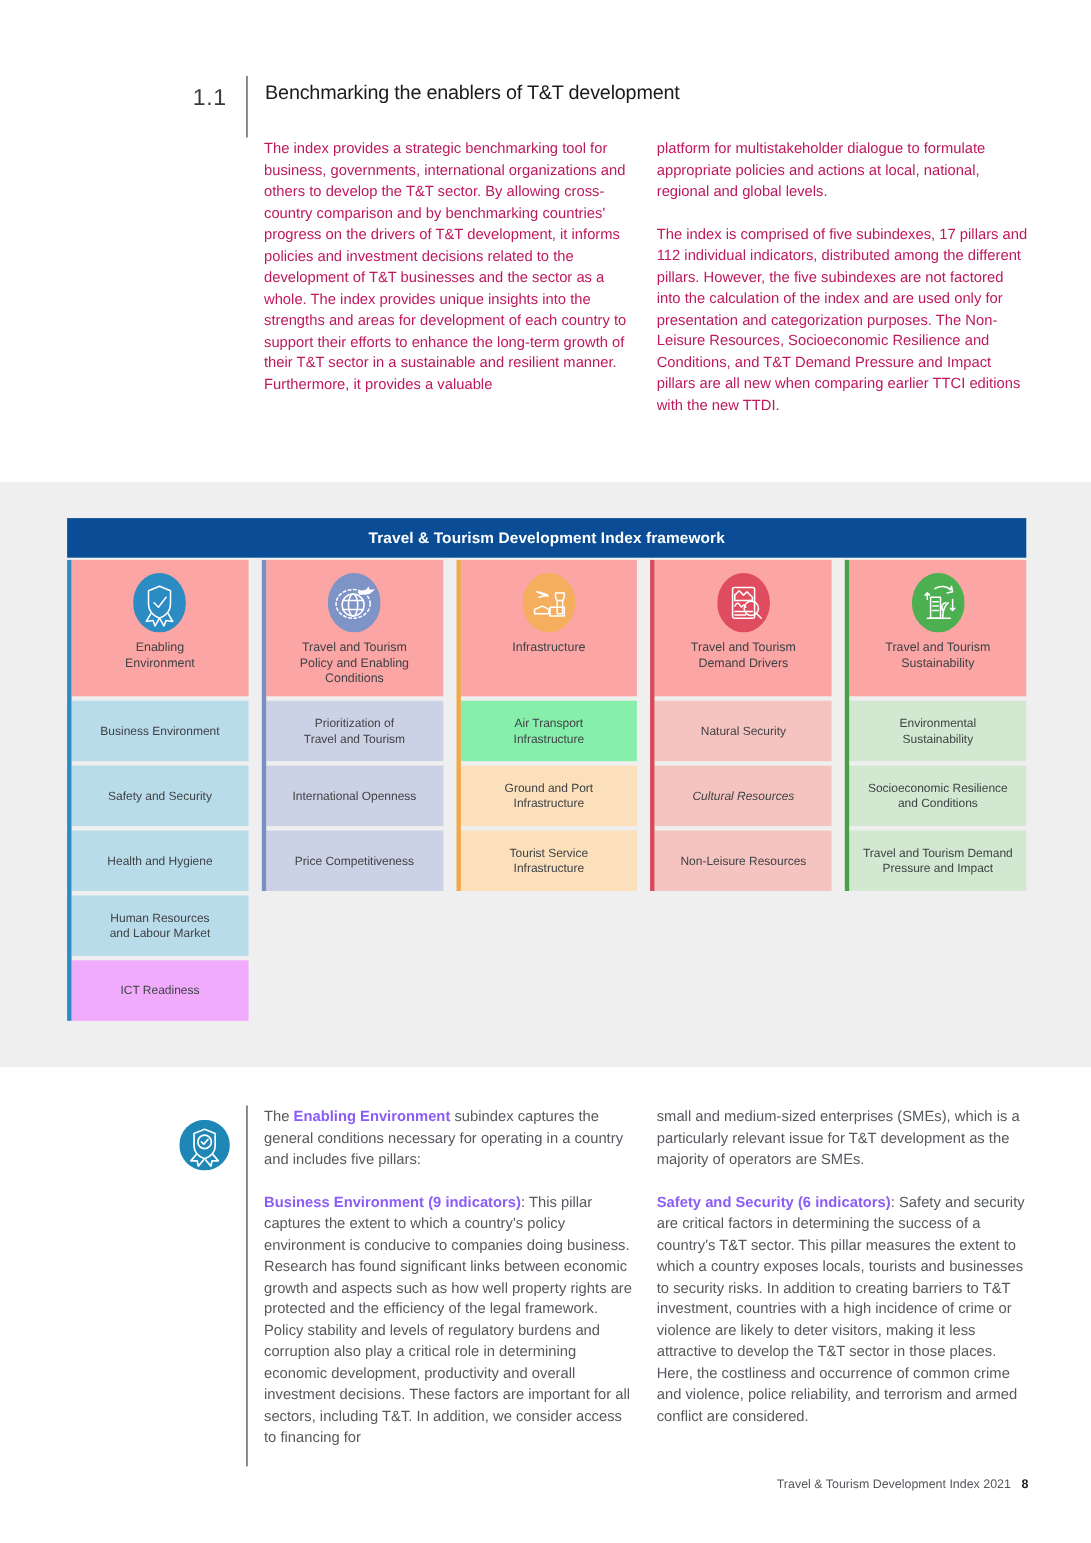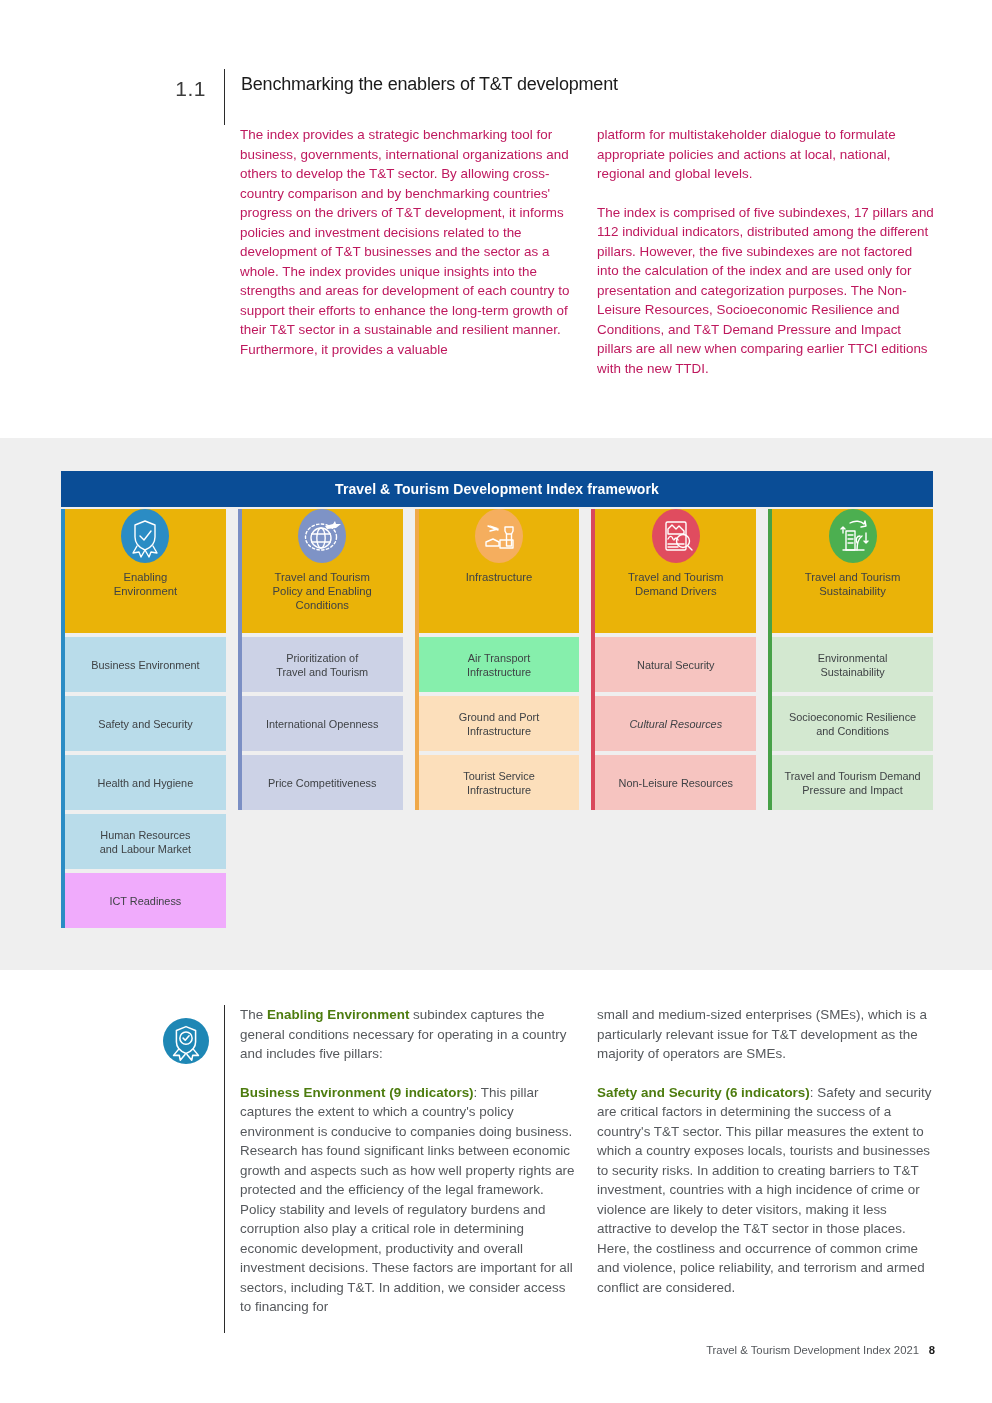--- a/index.html
+++ b/index.html
@@ -55,41 +55,41 @@
   .fw { position: absolute; left: 61px; top: 471px; width: 872px; }
   .fw-header {
     width: 872px; height: 36px; background: #0a4d96; color: #fff;
     display: flex; align-items: center; justify-content: center;
     font-size: 14px; font-weight: bold; letter-spacing: .1px;
   }
   .fw-cols { display: flex; gap: 12px; margin-top: 2px; width: 872px; }
   .fw-col { width: 168px; position: relative; }
   .fw-bar { position: absolute; left: 0; top: 0; width: 4px; }
   .fw-top {
-    background: #eab308; height: 124px; margin-left: 4px;
+    background: #fca5a5; height: 124px; margin-left: 4px;
     display: flex; flex-direction: column; align-items: center; justify-content: flex-start;
-    padding-top: 0;
+    padding-top: 12px;
   }
   .ico { width: 48px; height: 54px; border-radius: 50%/50%; display:block; }
   .ico svg { display: block; }
   .fw-top-label {
     margin-top: 7px; text-align: center; font-size: 11.3px; line-height: 14.2px; color: #3f4245;
   }
   .pillar {
     margin-left: 4px; margin-top: 4px; min-height: 55px;
     display: flex; align-items: center; justify-content: center; text-align: center;
     font-size: 10.9px; line-height: 14px; color: #3f4245; padding: 4px 8px;
   }
 
   
   .lower { position: absolute; left: 0; top: 1005px; width: 992px; }
   .lower-badge { position: absolute; left: 163px; top: 13px; width: 46px; height: 46px; }
   .lower-rule { position: absolute; left: 224px; top: 0px; width: 1px; height: 328px; background: #2b2b2b; }
   .lower .col p { font-size: 13.4px; line-height: 19.5px; color: #55585c; margin: 0 0 19px 0; }
-  .lower .col p b { color: #4d7c0f; font-weight: bold; }
+  .lower .col p b { color: #8b5cf6; font-weight: bold; }
 
   
   .footer { position: absolute; left: 0; top: 1344px; width: 992px; }
   .footer-text {
     position: absolute; right: 73px; top: 0; font-size: 11.3px; color: #55585c;
   }
   .footer-page {
     position: absolute; right: 57px; top: 0; font-size: 11.3px; color: #1b1b1b; font-weight: bold;
   }
 </style>

